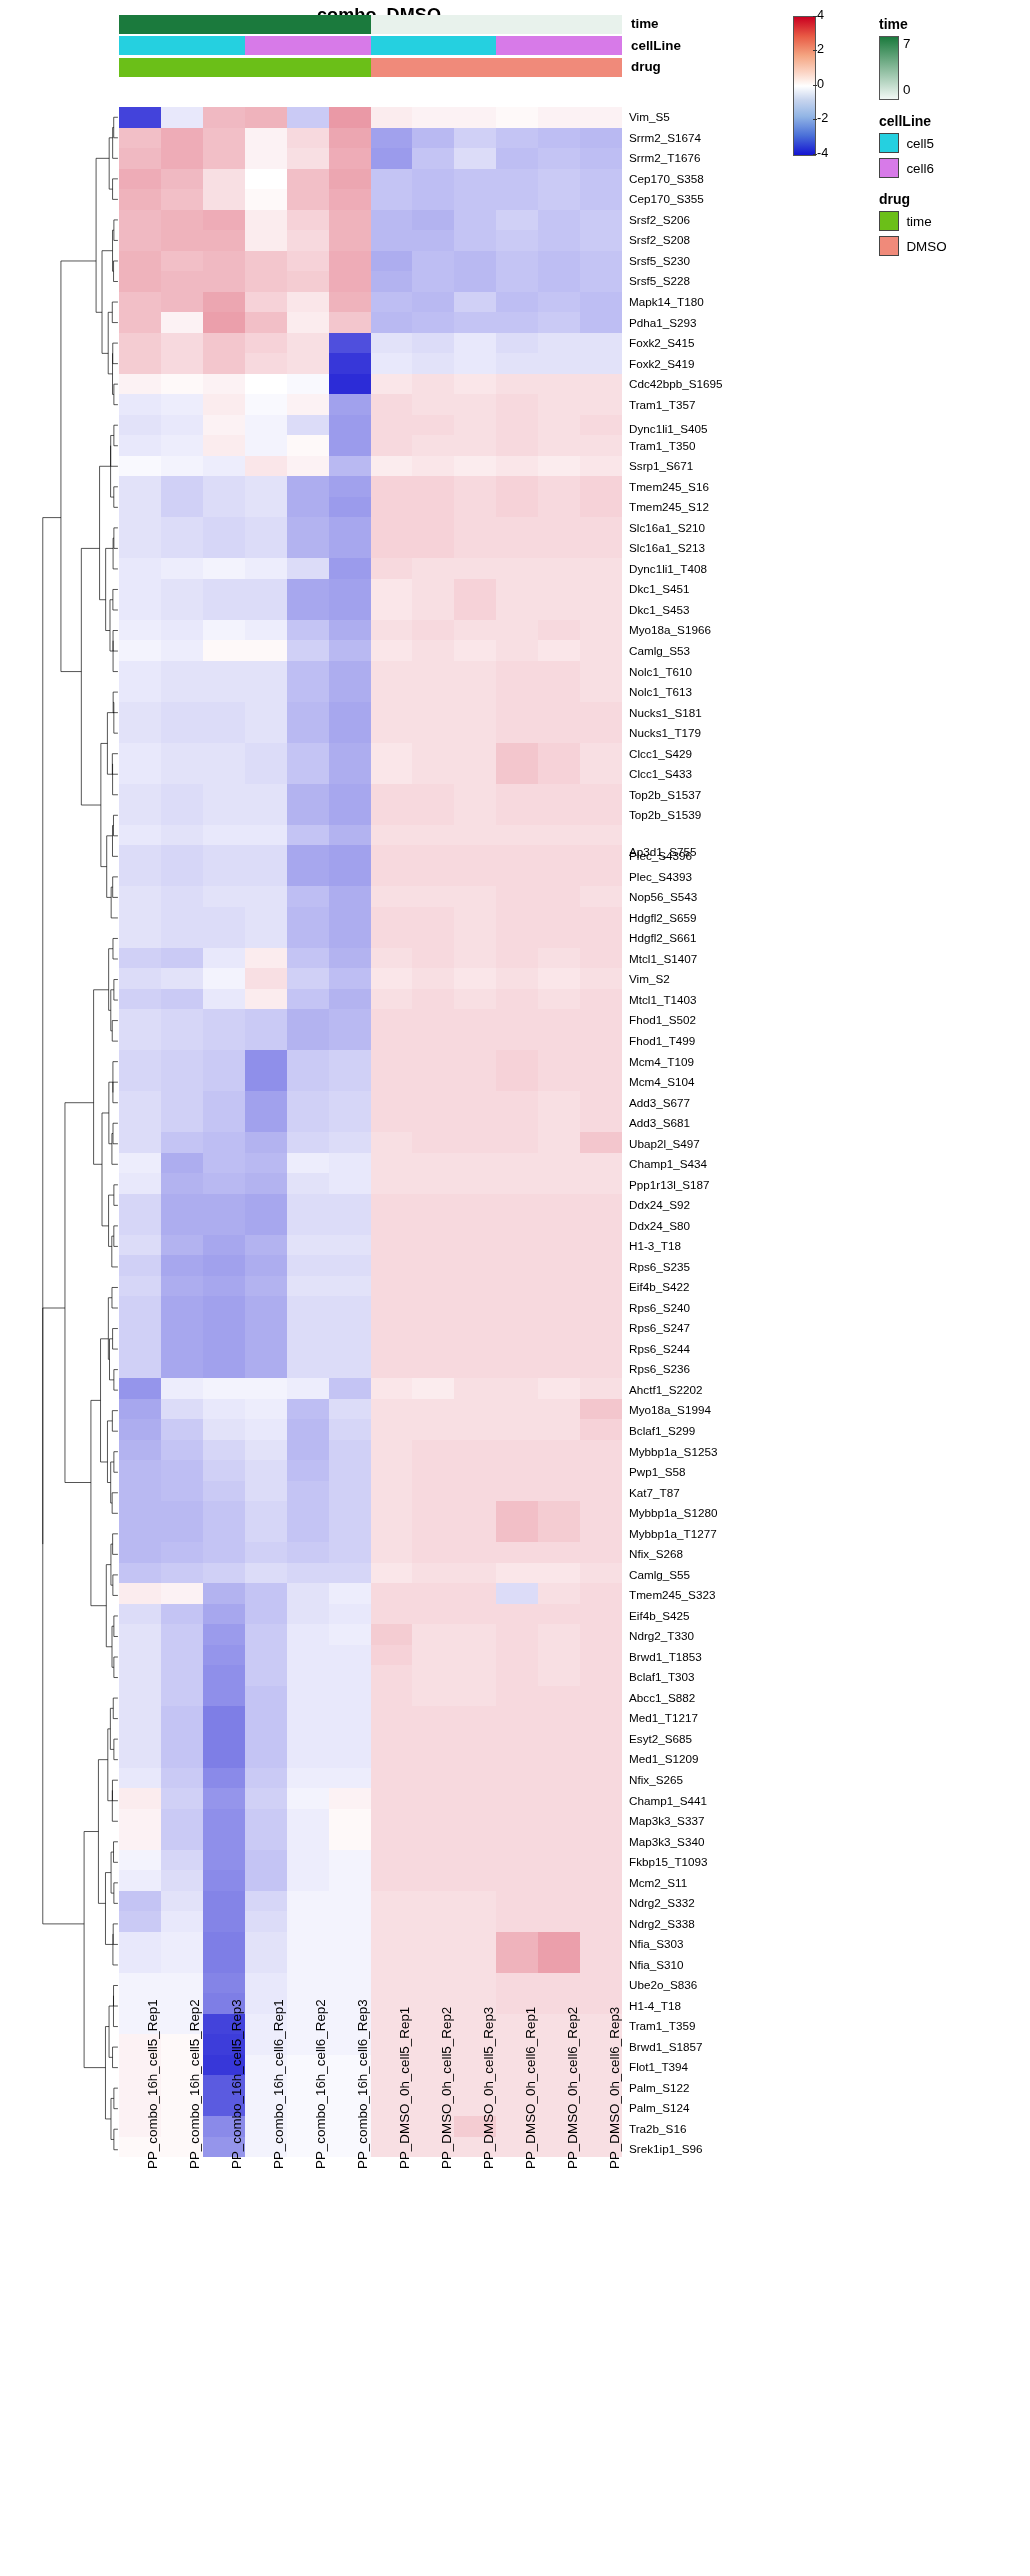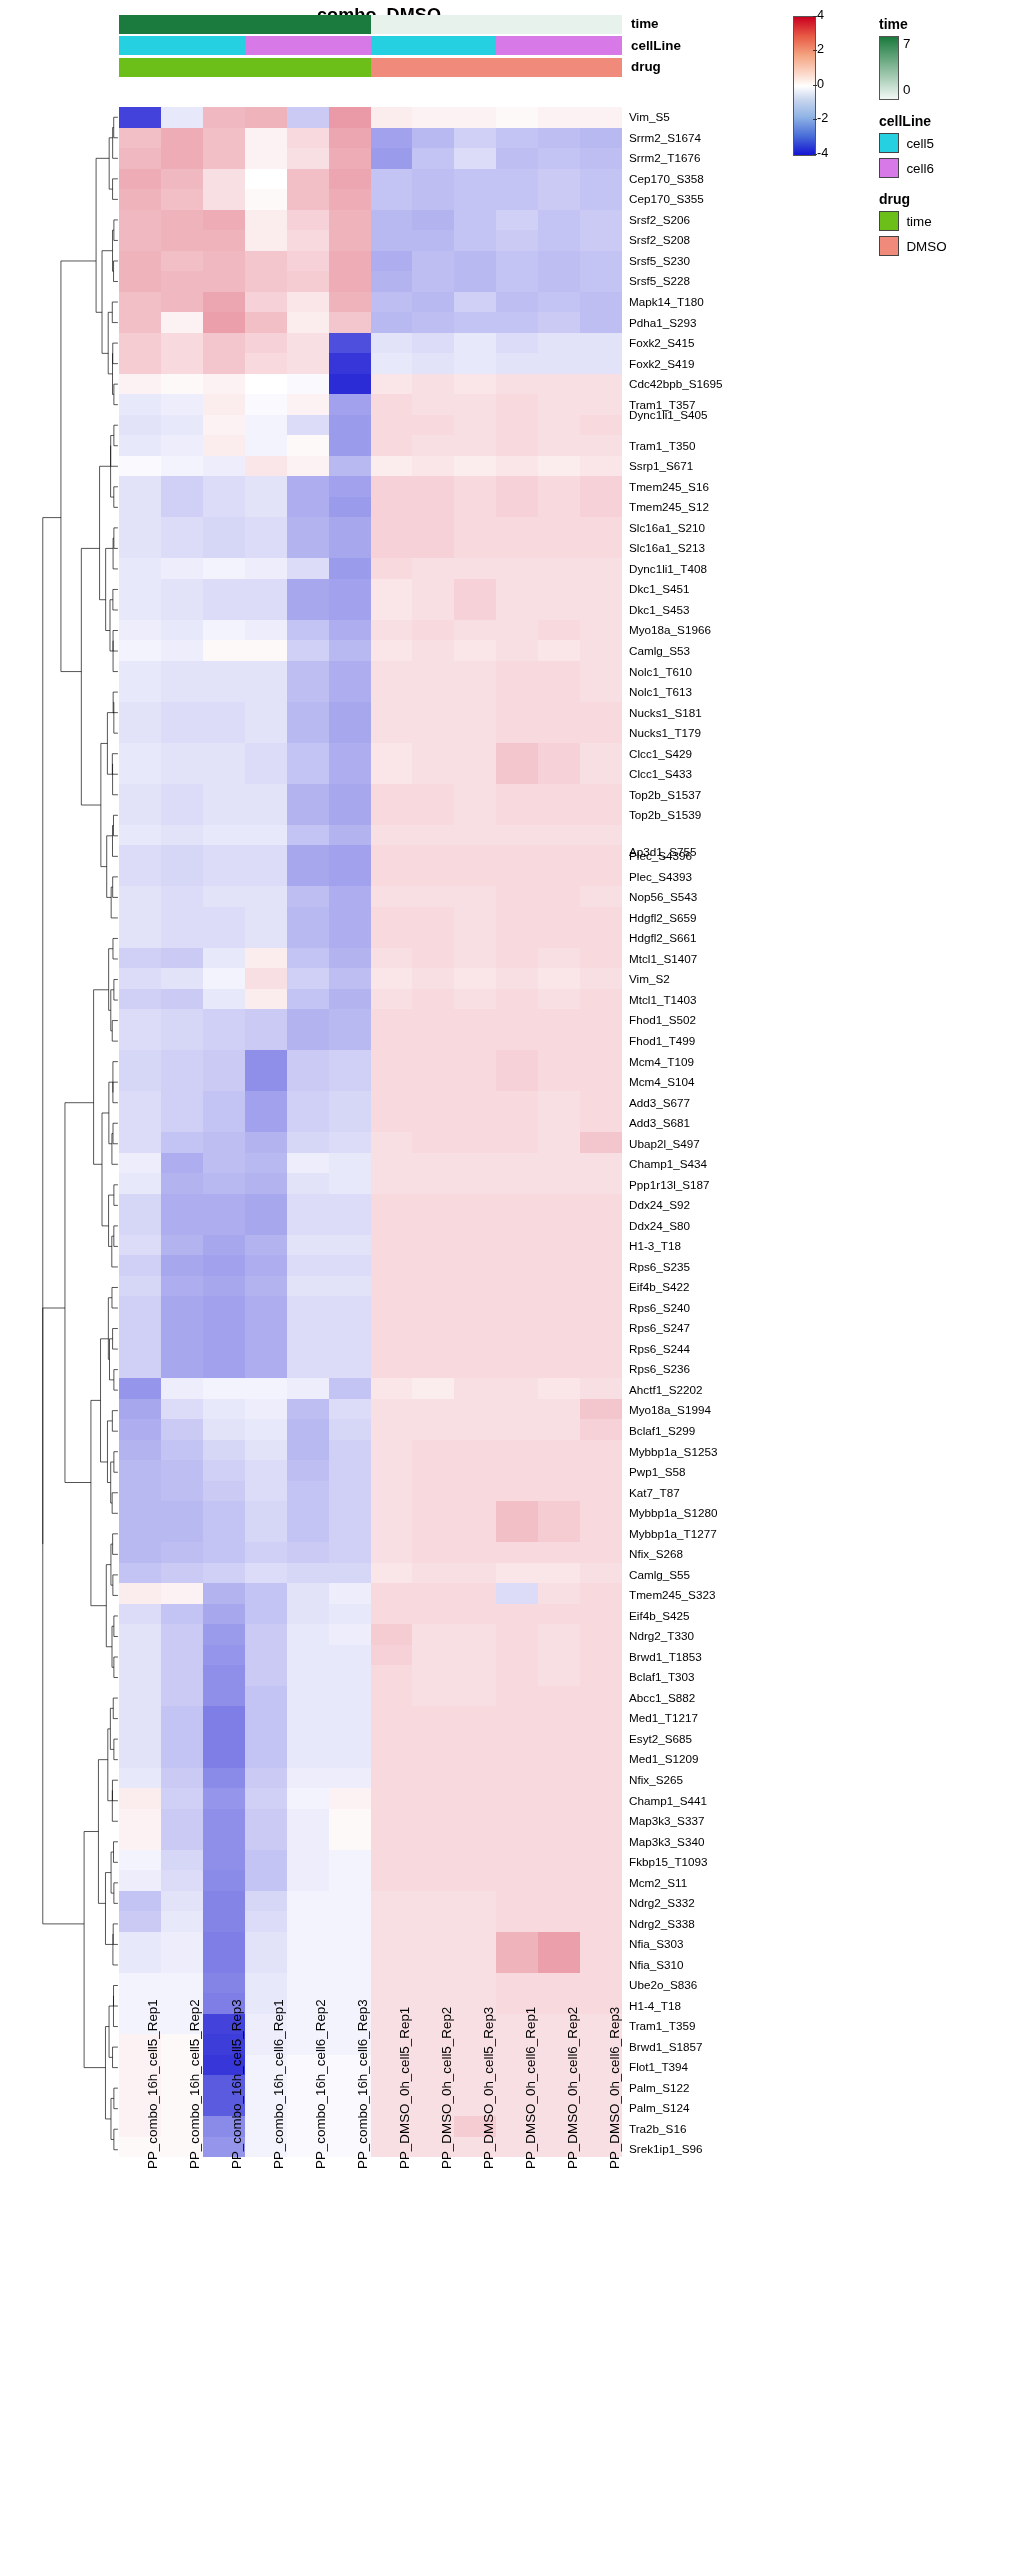--- a/index.html
+++ b/index.html
@@ -1530,21 +1530,21 @@
       <div class="rowlabel" style="top: 113px;">Srsf2_S206</div>
       <div class="rowlabel" style="top: 133px;">Srsf2_S208</div>
       <div class="rowlabel" style="top: 154px;">Srsf5_S230</div>
       <div class="rowlabel" style="top: 174px;">Srsf5_S228</div>
       <div class="rowlabel" style="top: 195px;">Mapk14_T180</div>
       <div class="rowlabel" style="top: 216px;">Pdha1_S293</div>
       <div class="rowlabel" style="top: 236px;">Foxk2_S415</div>
       <div class="rowlabel" style="top: 257px;">Foxk2_S419</div>
       <div class="rowlabel" style="top: 277px;">Cdc42bpb_S1695</div>
       <div class="rowlabel" style="top: 298px;">Tram1_T357</div>
-      <div class="rowlabel" style="top: 308px;">Dync1li1_S405</div>
+      <div class="rowlabel" style="top: 322px;">Dync1li1_S405</div>
       <div class="rowlabel" style="top: 339px;">Tram1_T350</div>
       <div class="rowlabel" style="top: 359px;">Ssrp1_S671</div>
       <div class="rowlabel" style="top: 380px;">Tmem245_S16</div>
       <div class="rowlabel" style="top: 400px;">Tmem245_S12</div>
       <div class="rowlabel" style="top: 421px;">Slc16a1_S210</div>
       <div class="rowlabel" style="top: 441px;">Slc16a1_S213</div>
       <div class="rowlabel" style="top: 462px;">Dync1li1_T408</div>
       <div class="rowlabel" style="top: 482px;">Dkc1_S451</div>
       <div class="rowlabel" style="top: 503px;">Dkc1_S453</div>
       <div class="rowlabel" style="top: 523px;">Myo18a_S1966</div>

